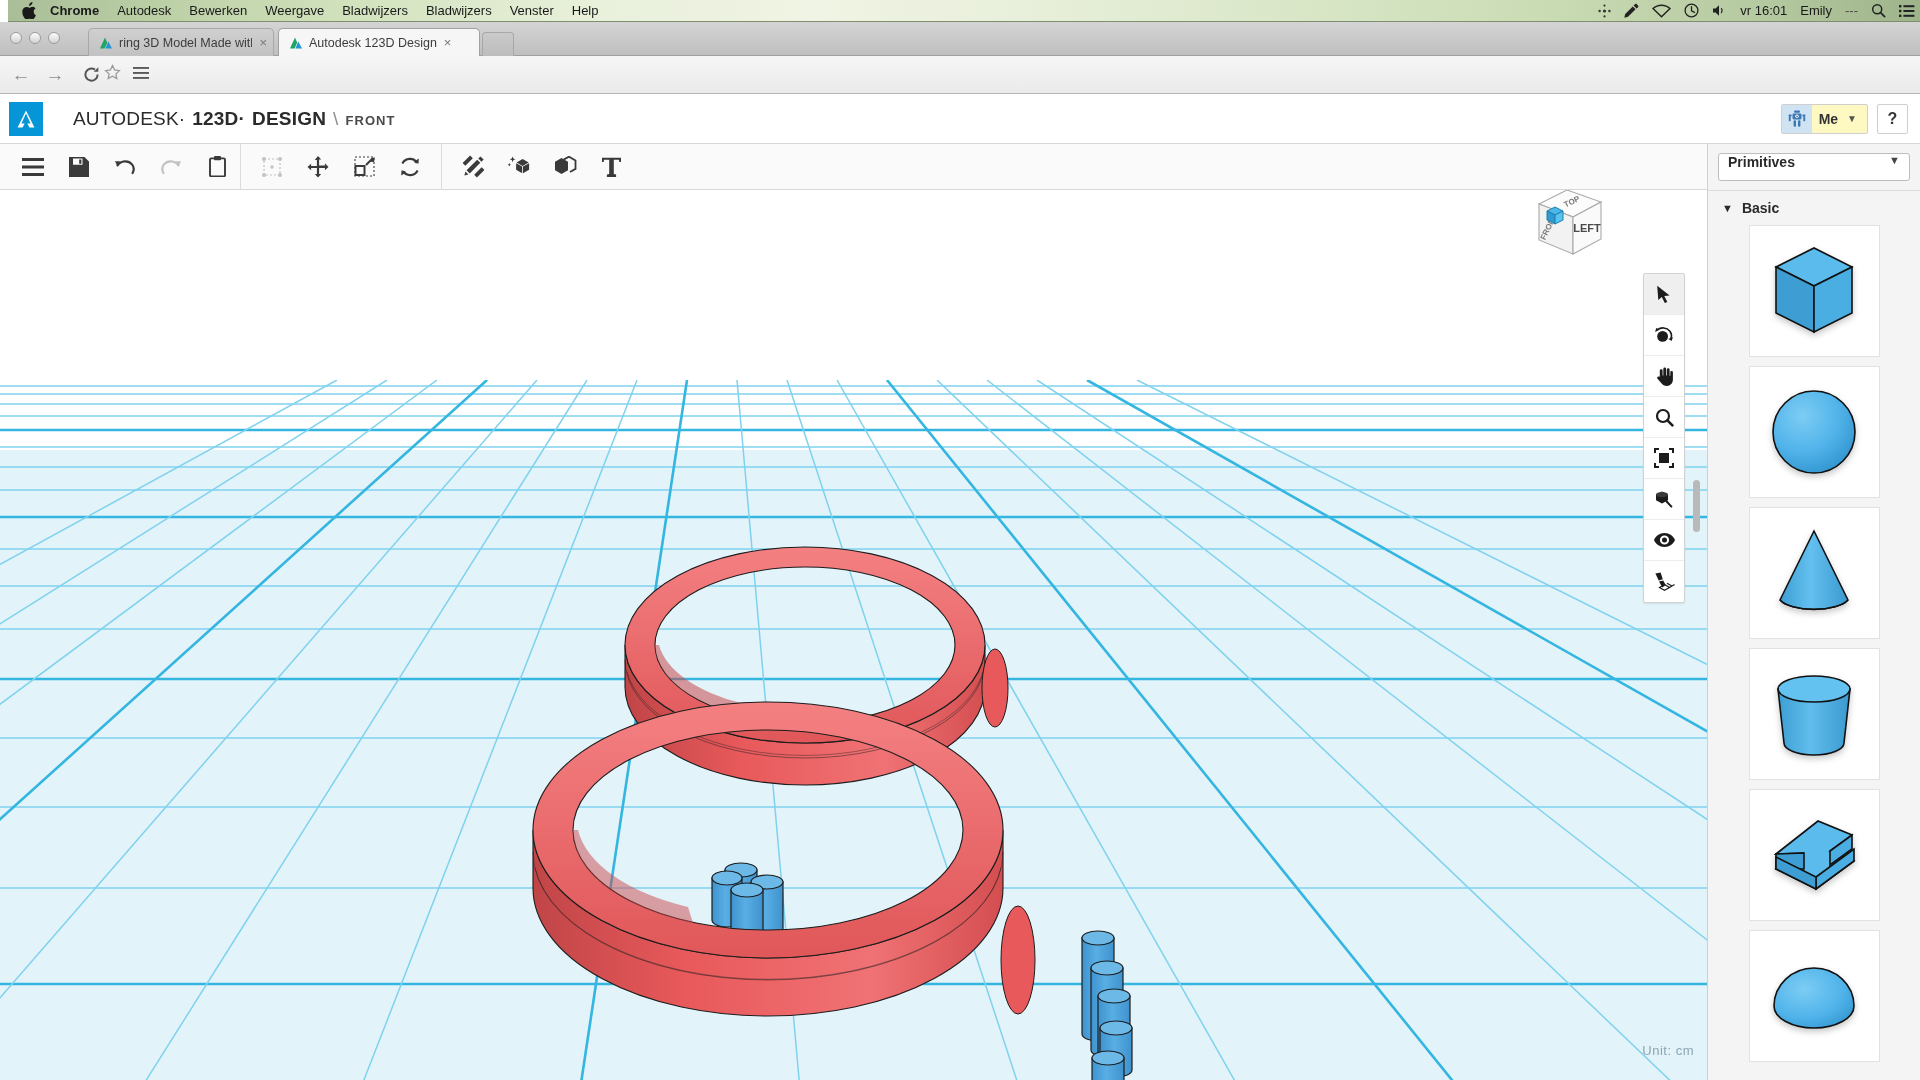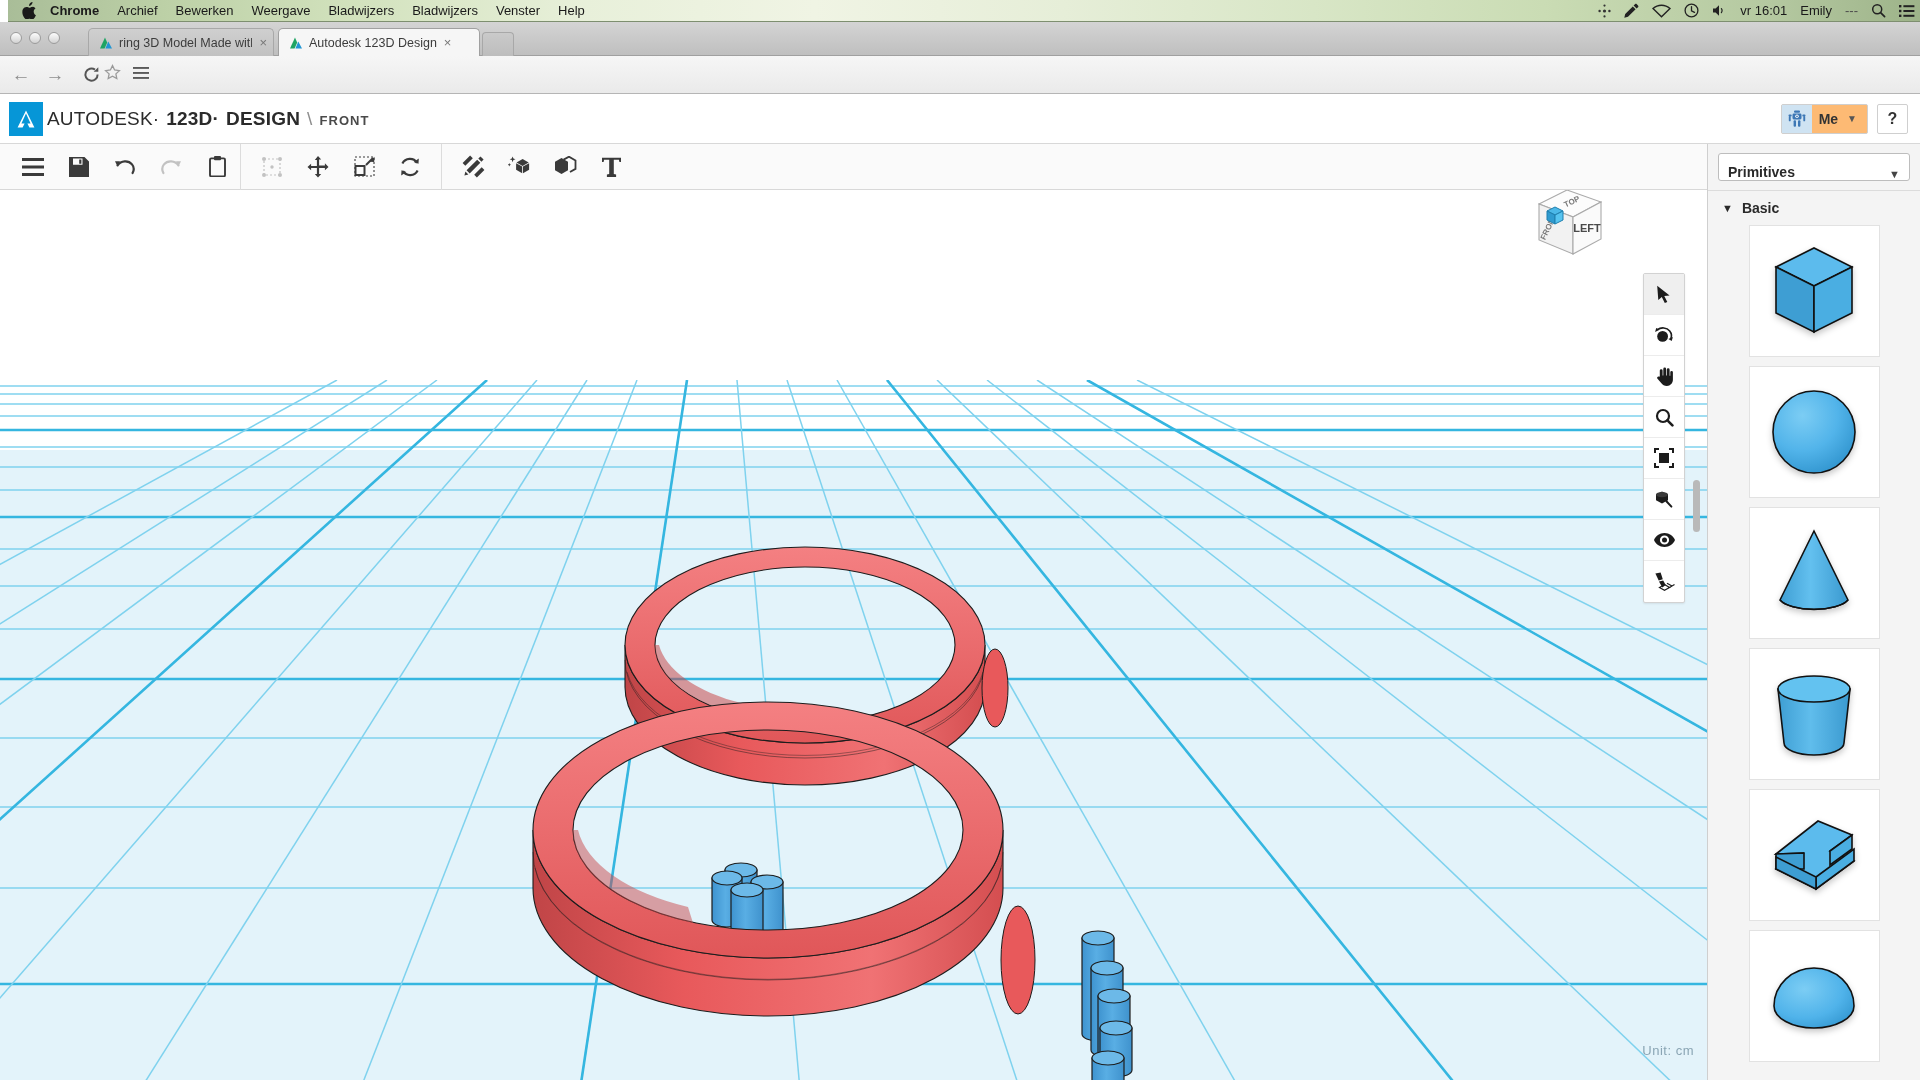--- a/index.html
+++ b/index.html
@@ -53,29 +53,29 @@
   #omnibox .urlhost { color:#222; }
   #omnibox .urlpath { color:#8a8a8a; }
   .starbtn { margin-right:12px; color:#9a9a9a; font-size:16px; }
   .menubtn { margin-right:14px; color:#5a5a5a; font-size:17px; }
 
   
   #app-header { position:absolute; left:0; top:94px; width:1920px; height:50px;
     background:#fff; border-bottom:1px solid #d8d8d8; display:flex; align-items:center; }
   #adsk-logo { width:34px; height:34px; margin-left:9px; background:#0696d7;
     display:flex; align-items:center; justify-content:center; flex:0 0 auto; }
-  #brand { margin-left:4px; font-size:19px; color:#2b2b2b; letter-spacing:.2px;
+  #brand { margin-left:30px; font-size:19px; color:#2b2b2b; letter-spacing:.2px;
     display:flex; align-items:baseline; gap:7px; white-space:nowrap; }
   #brand .light { font-weight:300; }
   #brand .bold { font-weight:bold; }
   #brand .sep { color:#8d8d8d; font-weight:300; }
   #brand .doc { font-size:13px; color:#4a4a4a; letter-spacing:1px; font-weight:600; }
   #hdr-right { margin-left:auto; display:flex; align-items:center; margin-right:12px; gap:9px; }
   #me-btn { display:flex; align-items:center; height:30px; border:1px solid #cfcfcf;
-    background:#fdba74; border-radius:2px; }
+    background:#fef9c3; border-radius:2px; }
   #me-btn .ava { width:30px; height:28px; background:#cfe3f2; display:flex;
     align-items:center; justify-content:center; font-size:17px; }
   #me-btn .melabel { padding:0 9px 0 7px; font-size:14px; font-weight:bold; color:#333; }
   #me-btn .chev { padding-right:10px; font-size:10px; color:#555; }
   #help-btn { width:31px; height:30px; border:1px solid #cfcfcf; background:#fff;
     border-radius:2px; display:flex; align-items:center; justify-content:center;
     font-size:16px; font-weight:bold; color:#333; }
 
   
   #app-toolbar { position:absolute; left:0; top:144px; width:1920px; height:46px;
@@ -106,21 +106,21 @@
     justify-content:center; color:#222; border-bottom:1px solid #ececec; }
   .navitem:last-child { border-bottom:none; }
   .navitem.sel { background:#efefef; }
   #vscroll { position:absolute; right:7px; top:290px; width:7px; height:52px;
     background:#b9b9b9; border-radius:4px; }
 
   
   #right-panel { position:absolute; left:1707px; top:144px; width:213px; height:936px;
     background:#f4f4f4; border-left:1px solid #cfcfcf; }
   #panel-select { margin:9px 10px 0 10px; height:28px; background:#fff;
-    border:1px solid #bdbdbd; border-radius:3px; display:flex; align-items:flex-end;
+    border:1px solid #bdbdbd; border-radius:3px; display:flex; align-items:flex-start;
     justify-content:space-between; padding:0 9px; font-size:14px; font-weight:bold;
     color:#2a2a2a; }
   #panel-select .chev { font-size:11px; font-weight:normal; color:#444; }
   #panel-div { margin-top:9px; border-top:1px solid #dcdcdc; }
   #basic-hdr { display:flex; align-items:center; gap:9px; padding:9px 0 9px 14px;
     font-size:14px; font-weight:bold; color:#2a2a2a; }
   #basic-hdr .chev { font-size:11px; font-weight:normal; }
   .prim-list { padding:0 0 0 0; }
   .prim-cell { width:131px; height:132px; margin:0 auto 9px auto; background:#fff;
     border:1px solid #e2e2e2; display:flex; align-items:center; justify-content:center; }
@@ -130,21 +130,21 @@
 </head>
 <body>
 
 <div id="menubar">
   <span class="apple">
     <svg width="14" height="17" viewBox="0 0 14 17">
         <path fill="#1a1a1a" d="M9.6 2.6c.6-.75 1-1.78.9-2.6-.86.04-1.9.58-2.52 1.3-.55.64-1.04 1.68-.91 2.67.96.08 1.93-.48 2.53-1.37zM10.5 4.9c-1.4-.08-2.58.78-3.25.78-.67 0-1.69-.75-2.78-.73C3.06 4.97 1.75 5.78 1.03 7.05c-1.47 2.54-.38 6.3 1.05 8.36.7 1.01 1.54 2.15 2.64 2.11 1.06-.04 1.46-.68 2.74-.68 1.27 0 1.63.68 2.75.66 1.14-.02 1.86-1.03 2.56-2.05.81-1.17 1.14-2.3 1.16-2.36-.03-.01-2.22-.85-2.25-3.38-.02-2.11 1.73-3.12 1.81-3.18-.99-1.46-2.53-1.62-3.06-1.66z"></path>
       </svg>
   </span>
   <span class="mi bold">Chrome</span>
-  <span class="mi">Archief</span>
+  <span class="mi">Autodesk</span>
   <span class="mi">Bewerken</span>
   <span class="mi">Weergave</span>
   <span class="mi">Bladwijzers</span>
   <span class="mi">Bladwijzers</span>
   <span class="mi">Venster</span>
   <span class="mi">Help</span>
 
   <span class="right">
     <span class="si">
       <svg width="13" height="14" viewBox="0 0 13 14">

